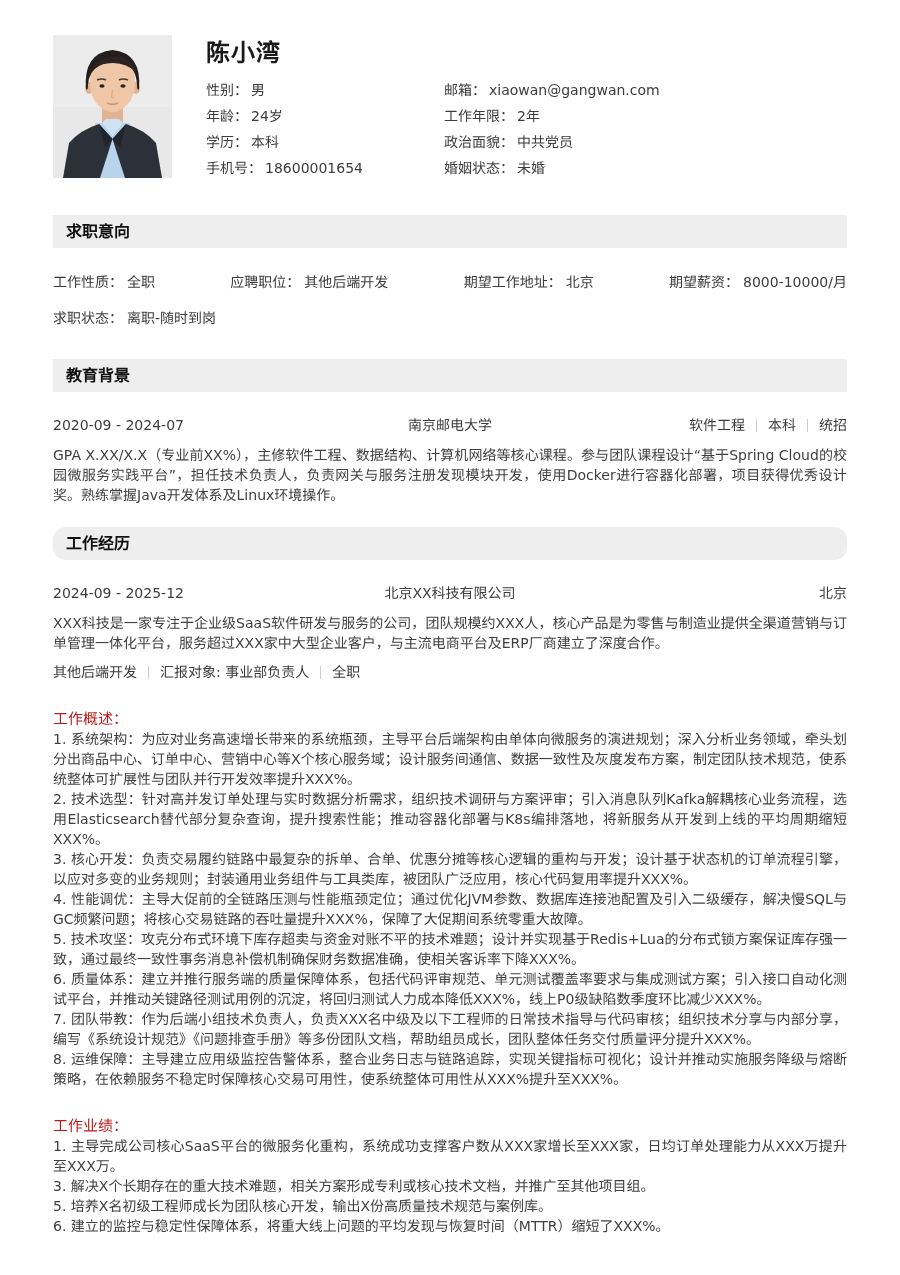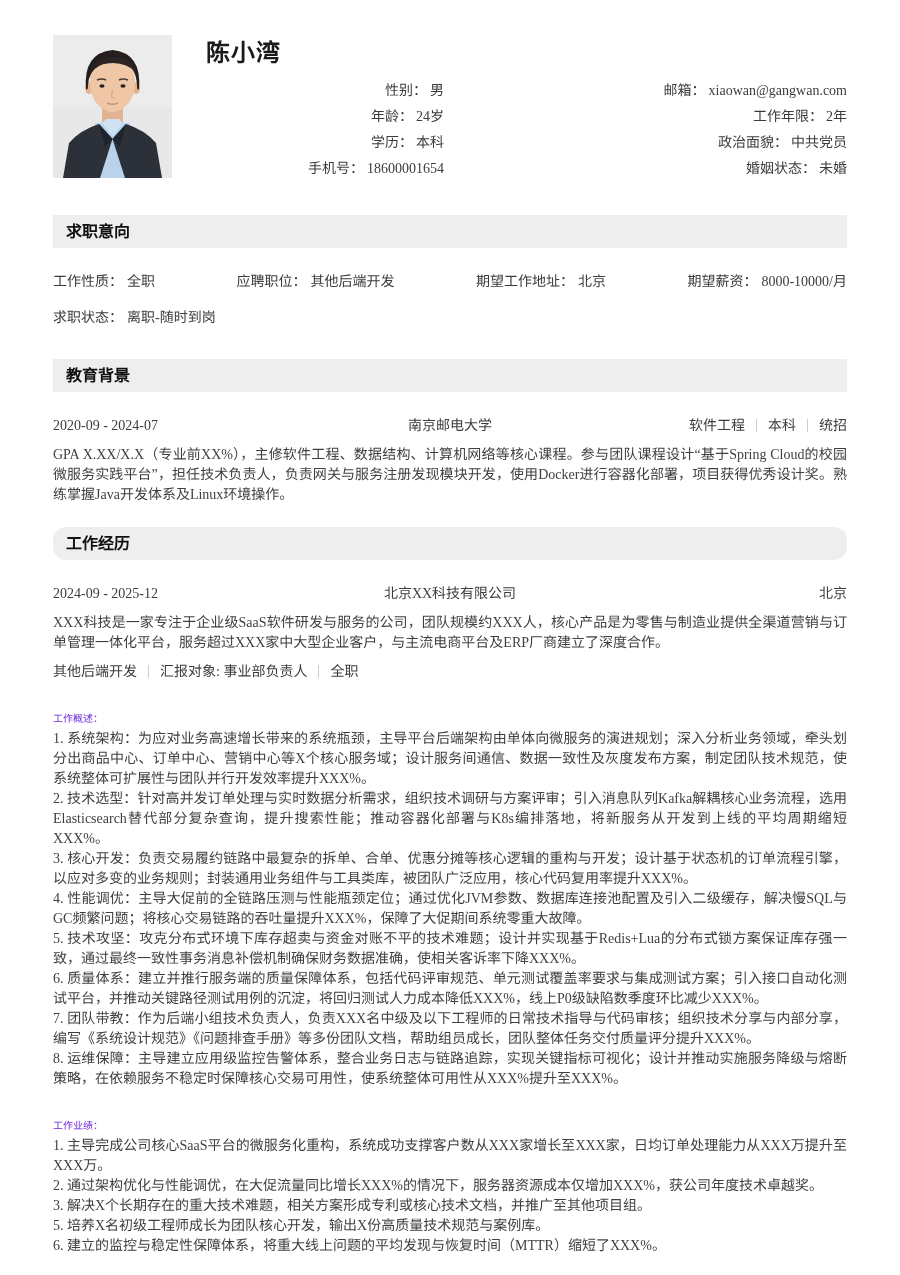--- a/index.html
+++ b/index.html
@@ -10,38 +10,37 @@
     height: 1275px;
     overflow: hidden;
     font-family: "DejaVu Sans", "Liberation Sans", sans-serif;
     color: #3c3c3c;
   }
   .page {
     box-sizing: border-box;
     width: 900px;
     height: 1119px;
     padding: 35px 53px 0 53px;
-    font-family: Liberation Serif, serif;
   }
   
   .header-flex { display: flex; margin-bottom: 28px; }
   .photo-box {
     width: 119px; height: 143px; flex: 0 0 119px;
     overflow: hidden; background: #e8e8e8;
   }
   .header-right { flex: 1; margin-left: 34px; }
   .name {
     font-size: 24px; font-weight: bold; color: #1a1a1a;
     line-height: 28px; margin: 4px 0 16px 0;
     letter-spacing: 1px;
   }
   .info-cols { display: flex; font-size: 14px; }
   .info-col-left { width: 238px; }
   .info-col-right { flex: 1; }
-  .info-row { margin-bottom: 11px; line-height: 15px; white-space: nowrap; text-align: right; }
+  .info-row { margin-bottom: 11px; line-height: 15px; white-space: nowrap; }
   .info-label { color: #3c3c3c; }
   .info-value { color: #3c3c3c; margin-left: 3px; }
   
   .section-bar {
     background: #eeeeee;
     height: 33px; line-height: 33px;
     font-size: 16px; font-weight: bold; color: #111111;
     padding-left: 13px;
   }
   
@@ -69,21 +68,21 @@
     background: #cccccc; margin: 0 11px; vertical-align: -2px;
   }
   
   .para {
     font-size: 14px; line-height: 20px; color: #3f3f3f;
     text-align: justify; margin: 11px 0 0 0;
   }
   .position-row {
     margin-top: 9px; font-size: 14px; line-height: 20px; color: #3c3c3c;
   }
-  .block-title { font-size: 10px; line-height: 20px; color: #6d28d9; margin-top: 27px; }
+  .block-title { font-size: 15px; line-height: 20px; color: #b91c1c; margin-top: 27px; }
   .item-list { margin: 0; }
   .item-list p { margin: 0; font-size: 14px; line-height: 20px; color: #3f3f3f; text-align: justify; }
   .after-work-bar { margin-top: 22px; border-radius: 13px; }
 </style>
 </head>
 <body>
 
 <div class="page">
 
   <div class="header-flex">
@@ -178,20 +177,19 @@
     <p>4. 性能调优：主导大促前的全链路压测与性能瓶颈定位；通过优化JVM参数、数据库连接池配置及引入二级缓存，解决慢SQL与GC频繁问题；将核心交易链路的吞吐量提升XXX%，保障了大促期间系统零重大故障。</p>
     <p>5. 技术攻坚：攻克分布式环境下库存超卖与资金对账不平的技术难题；设计并实现基于Redis+Lua的分布式锁方案保证库存强一致，通过最终一致性事务消息补偿机制确保财务数据准确，使相关客诉率下降XXX%。</p>
     <p>6. 质量体系：建立并推行服务端的质量保障体系，包括代码评审规范、单元测试覆盖率要求与集成测试方案；引入接口自动化测试平台，并推动关键路径测试用例的沉淀，将回归测试人力成本降低XXX%，线上P0级缺陷数季度环比减少XXX%。</p>
     <p>7. 团队带教：作为后端小组技术负责人，负责XXX名中级及以下工程师的日常技术指导与代码审核；组织技术分享与内部分享，编写《系统设计规范》《问题排查手册》等多份团队文档，帮助组员成长，团队整体任务交付质量评分提升XXX%。</p>
     <p>8. 运维保障：主导建立应用级监控告警体系，整合业务日志与链路追踪，实现关键指标可视化；设计并推动实施服务降级与熔断策略，在依赖服务不稳定时保障核心交易可用性，使系统整体可用性从XXX%提升至XXX%。</p>
   </div>
 
   <div class="block-title">工作业绩：</div>
   <div class="item-list">
     <p>1. 主导完成公司核心SaaS平台的微服务化重构，系统成功支撑客户数从XXX家增长至XXX家，日均订单处理能力从XXX万提升至XXX万。</p>
-    <p>2. 通过架构优化与性能调优，在大促流量同比增长XXX%的情况下，服务器资源成本仅增加XXX%，获公司年度技术卓越奖。</p>
     <p>3. 解决X个长期存在的重大技术难题，相关方案形成专利或核心技术文档，并推广至其他项目组。</p>
     <p>5. 培养X名初级工程师成长为团队核心开发，输出X份高质量技术规范与案例库。</p>
     <p>6. 建立的监控与稳定性保障体系，将重大线上问题的平均发现与恢复时间（MTTR）缩短了XXX%。</p>
 
   </div>
 
 </div>
 
 </body></html>

